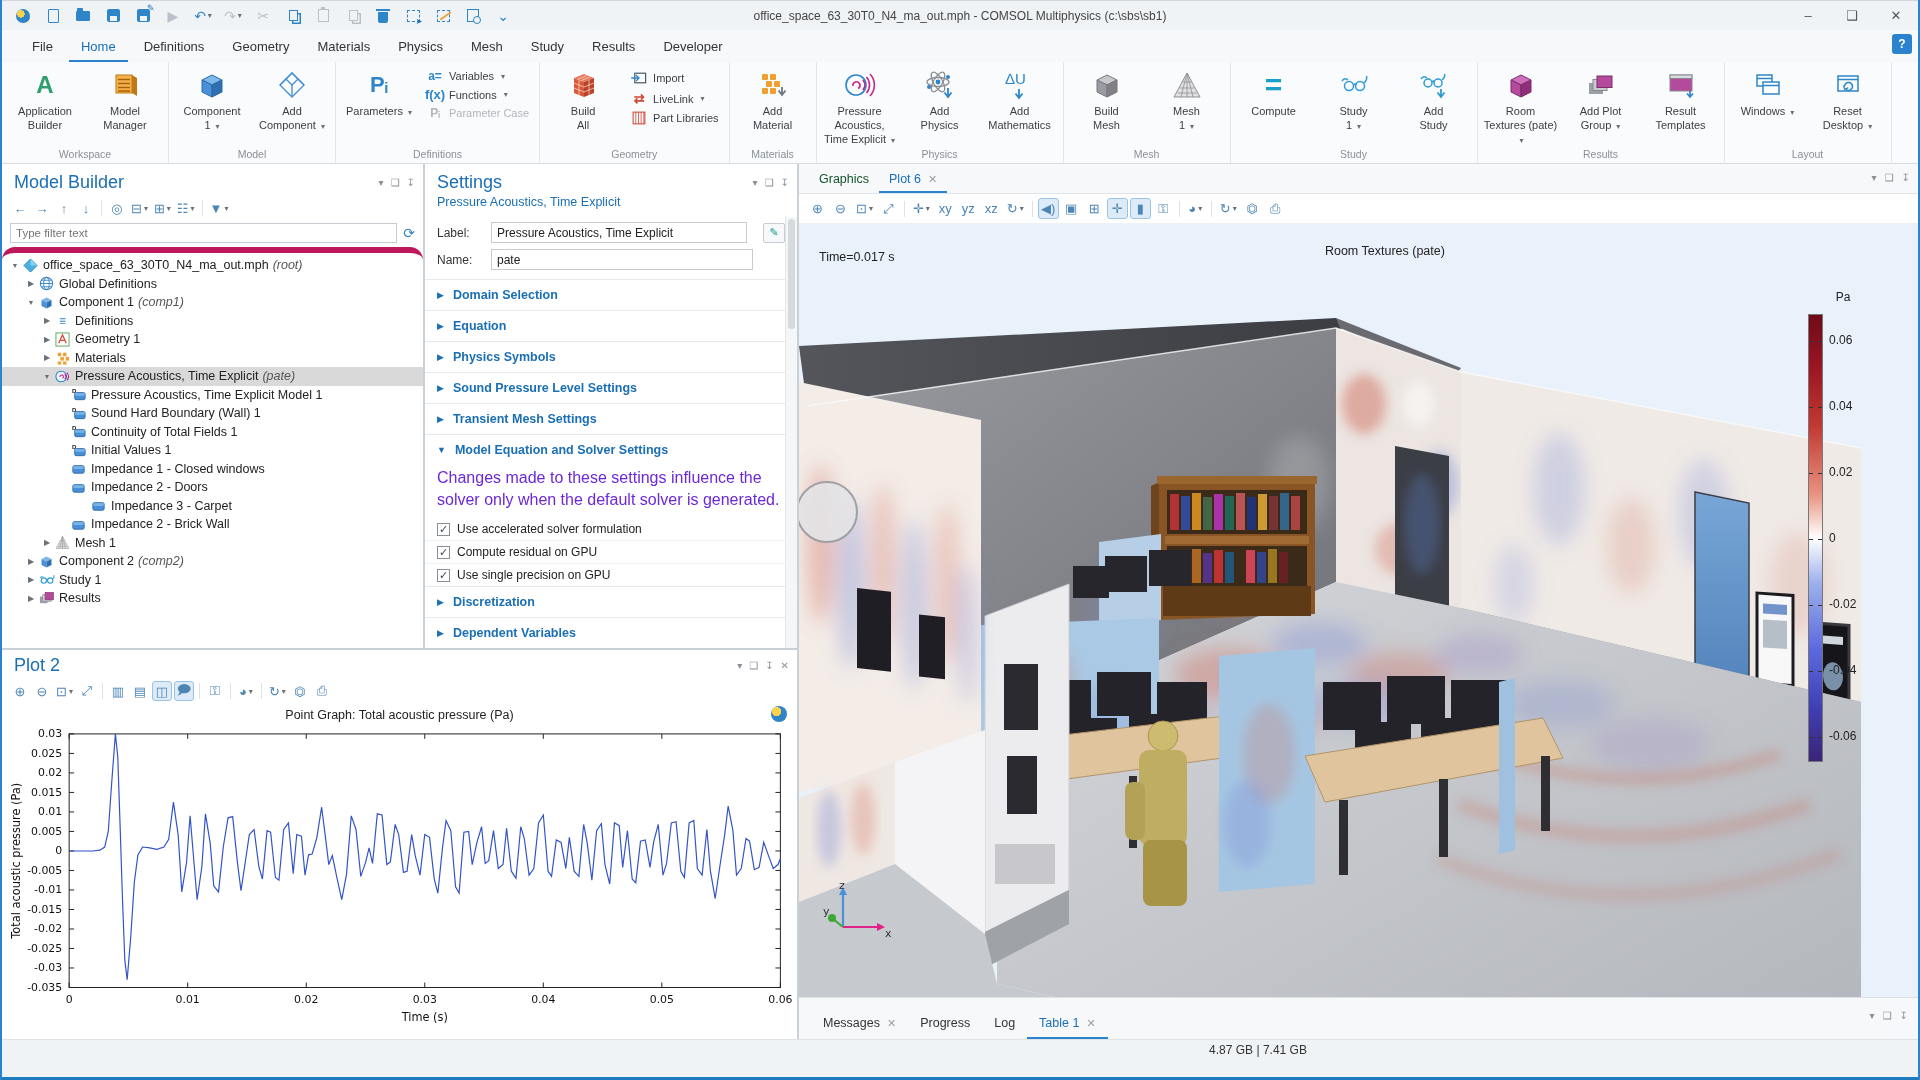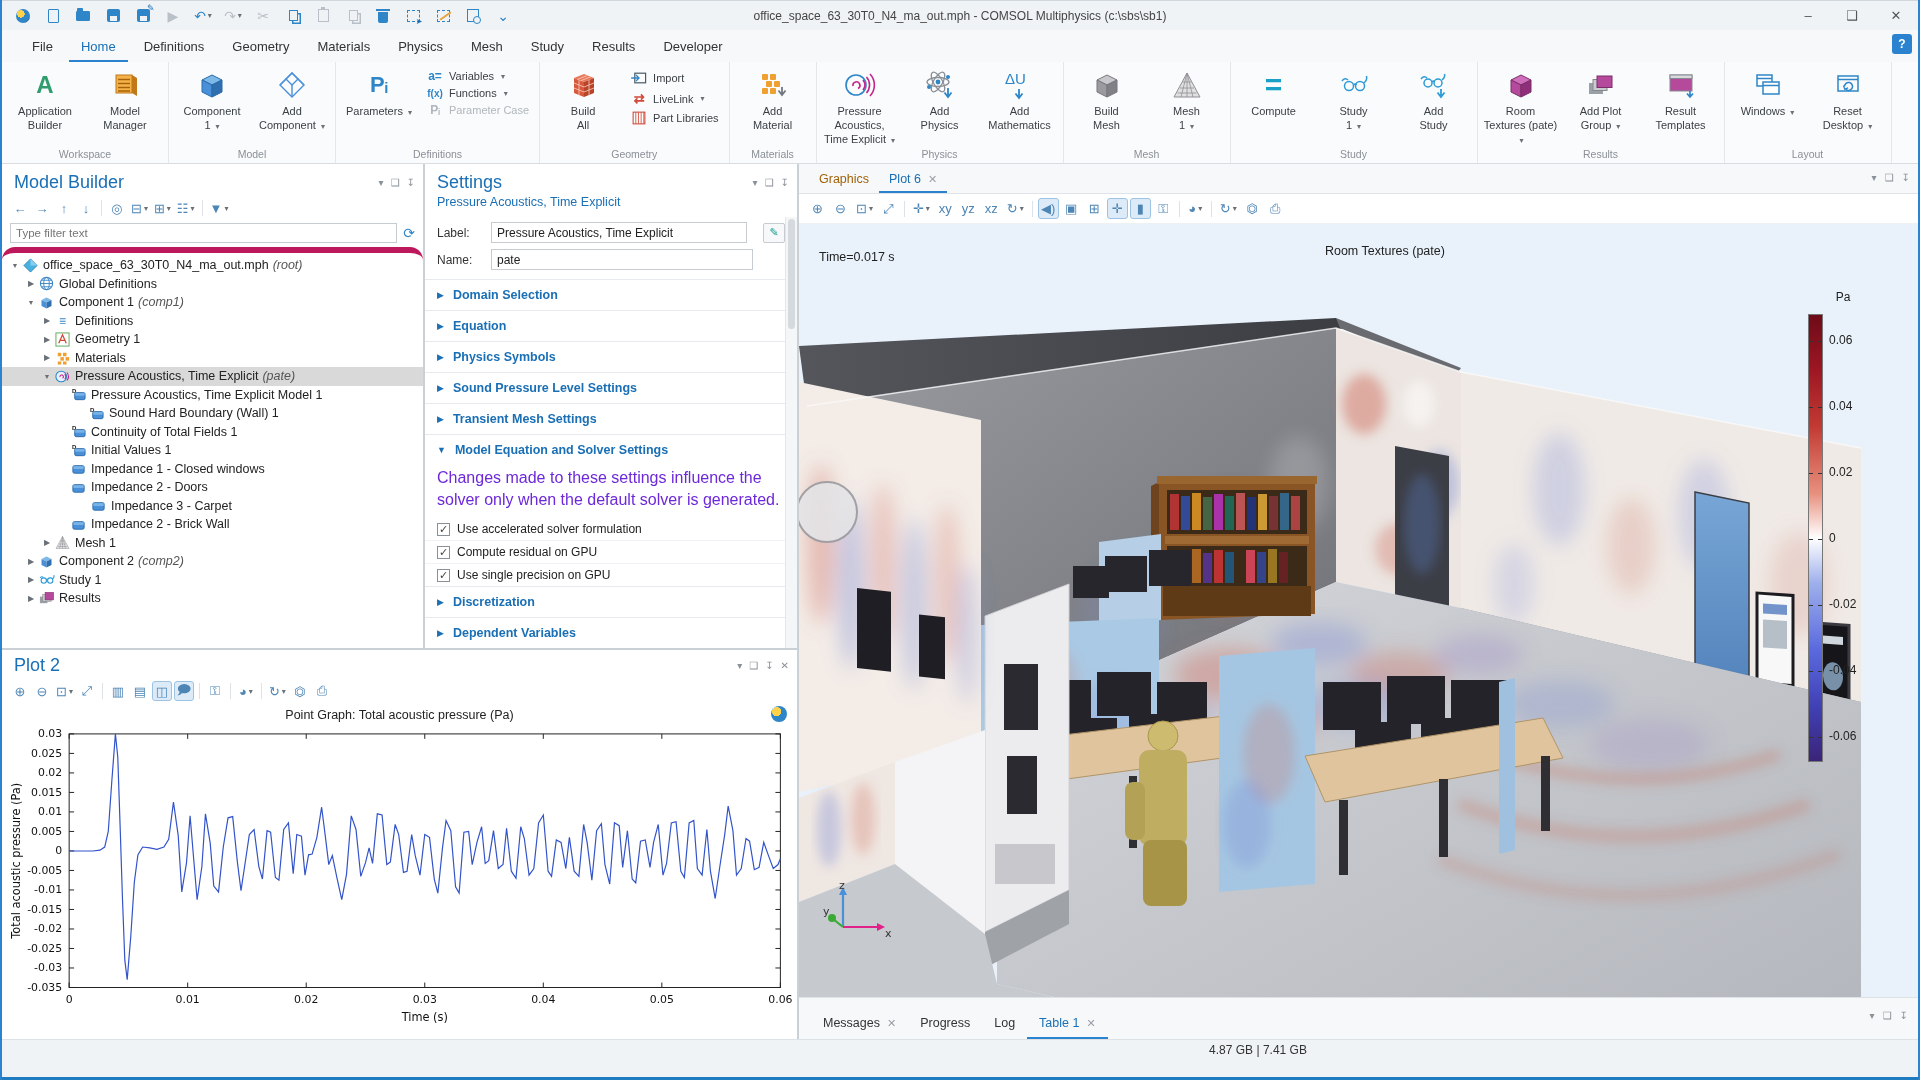--- a/index.html
+++ b/index.html
@@ -104,21 +104,21 @@
 
   
   .plot2 { flex:1; display:flex; flex-direction:column; background:#fff; min-height:0;}
   .plot2-title-row { text-align:center; font-size:12.5px; color:#222; position:relative; padding:4px 0 2px;}
   .plot2-logo { position:absolute; right:10px; top:2px; width:16px; height:16px; border-radius:50%; background:radial-gradient(circle at 35% 35%, #ffd24a 0 30%, #2e86c8 32% 75%, #174f86 77%);}
   .plot2 svg text { font-family:"DejaVu Sans",sans-serif; }
 
   
   .right-col { flex:1; display:flex; flex-direction:column; min-width:0; background:#fff;}
   .gfx-tabs { height:30px; display:flex; align-items:flex-end; background:#f6f8fa; border-bottom:1px solid #e0e4e8; padding-left:10px; position:relative;}
-  .gtab { font-size:12.5px; color:#a16207; padding:6px 10px 7px; display:flex; gap:7px; align-items:center;}
+  .gtab { font-size:12.5px; color:#14532d; padding:6px 10px 7px; display:flex; gap:7px; align-items:center;}
   .gtab.active { color:#1a6fb5; border-bottom:2px solid #2b83cf; padding-bottom:5px;}
   .gtab .x { color:#9aa0a7; font-size:11px; }
   .gfx-corner { position:absolute; right:8px; top:8px; display:flex; gap:8px; color:#8a9097; font-size:10px;}
   .gfx-toolbar { height:30px; display:flex; align-items:center; gap:2px; padding:0 8px; background:#fff; border-bottom:1px solid #eef1f4;}
   .gfx-toolbar .ti-btn { min-width:21px; height:21px; display:flex; align-items:center; justify-content:center; color:#4d85b5; font-size:13px; border-radius:3px; border:1px solid transparent; padding:0 2px;}
   .gfx-toolbar .ti-btn.on { background:#dcebf7; border-color:#9cc3e4; }
   .gfx-toolbar .sep { width:1px; height:16px; background:#dde2e6; margin:0 3px;}
   .viewport { flex:1; position:relative; background:#e9f1fa; min-height:0; overflow:hidden;}
   .vp-time { position:absolute; left:20px; top:26px; font-size:12.5px; color:#222;}
   .vp-title { position:absolute; left:47%; top:20px; font-size:12.5px; color:#222;}
@@ -275,21 +275,21 @@
         <div class="rb-smalls">
           <div class="rb-small">
             <span class="rb-ic">
               <span class="txicon" style="color:#2e86c8;font-size:12px;font-weight:bold">a=</span>
             </span>
             <span>Variables</span>
             <span class="dd">▾</span>
           </div>
           <div class="rb-small">
             <span class="rb-ic">
-              <span class="txicon" style="color:#2e86c8;font-size:10px;font-weight:bold">f(x)</span>
+              <span class="txicon" style="color:#2e86c8;font-size:13px;font-weight:bold">f(x)</span>
             </span>
             <span>Functions</span>
             <span class="dd">▾</span>
           </div>
           <div class="rb-small dis">
             <span class="rb-ic">
               <span class="txicon" style="color:#b0b6bc;font-size:12px;font-weight:bold">Pᵢ</span>
             </span>
             <span>Parameter Case</span>
           </div>
@@ -647,21 +647,21 @@
               <span class="texp"></span>
               <span class="ticon">
                 <svg width="15" height="15" viewBox="0 0 16 16">
                   <text x="1" y="6" font-size="6.5" fill="#222" font-weight="bold" font-family="Liberation Sans">D</text>
                   <rect x="4" y="6" width="11" height="7.5" rx="1.5" fill="#4a90d9" stroke="#2a6aaa"></rect>
                   <rect x="4.5" y="6.5" width="10" height="2.8" fill="#78b4e8"></rect>
                 </svg>
               </span>
               <span>Pressure Acoustics, Time Explicit Model 1</span>
             </div>
-            <div class="tnode" style="padding-left: 72px;">
+            <div class="tnode" style="padding-left: 54px;">
               <span class="texp"></span>
               <span class="ticon">
                 <svg width="15" height="15" viewBox="0 0 16 16">
                   <text x="1" y="6" font-size="6.5" fill="#222" font-weight="bold" font-family="Liberation Sans">D</text>
                   <rect x="4" y="6" width="11" height="7.5" rx="1.5" fill="#4a90d9" stroke="#2a6aaa"></rect>
                   <rect x="4.5" y="6.5" width="10" height="2.8" fill="#78b4e8"></rect>
                 </svg>
               </span>
               <span>Sound Hard Boundary (Wall) 1</span>
             </div>

